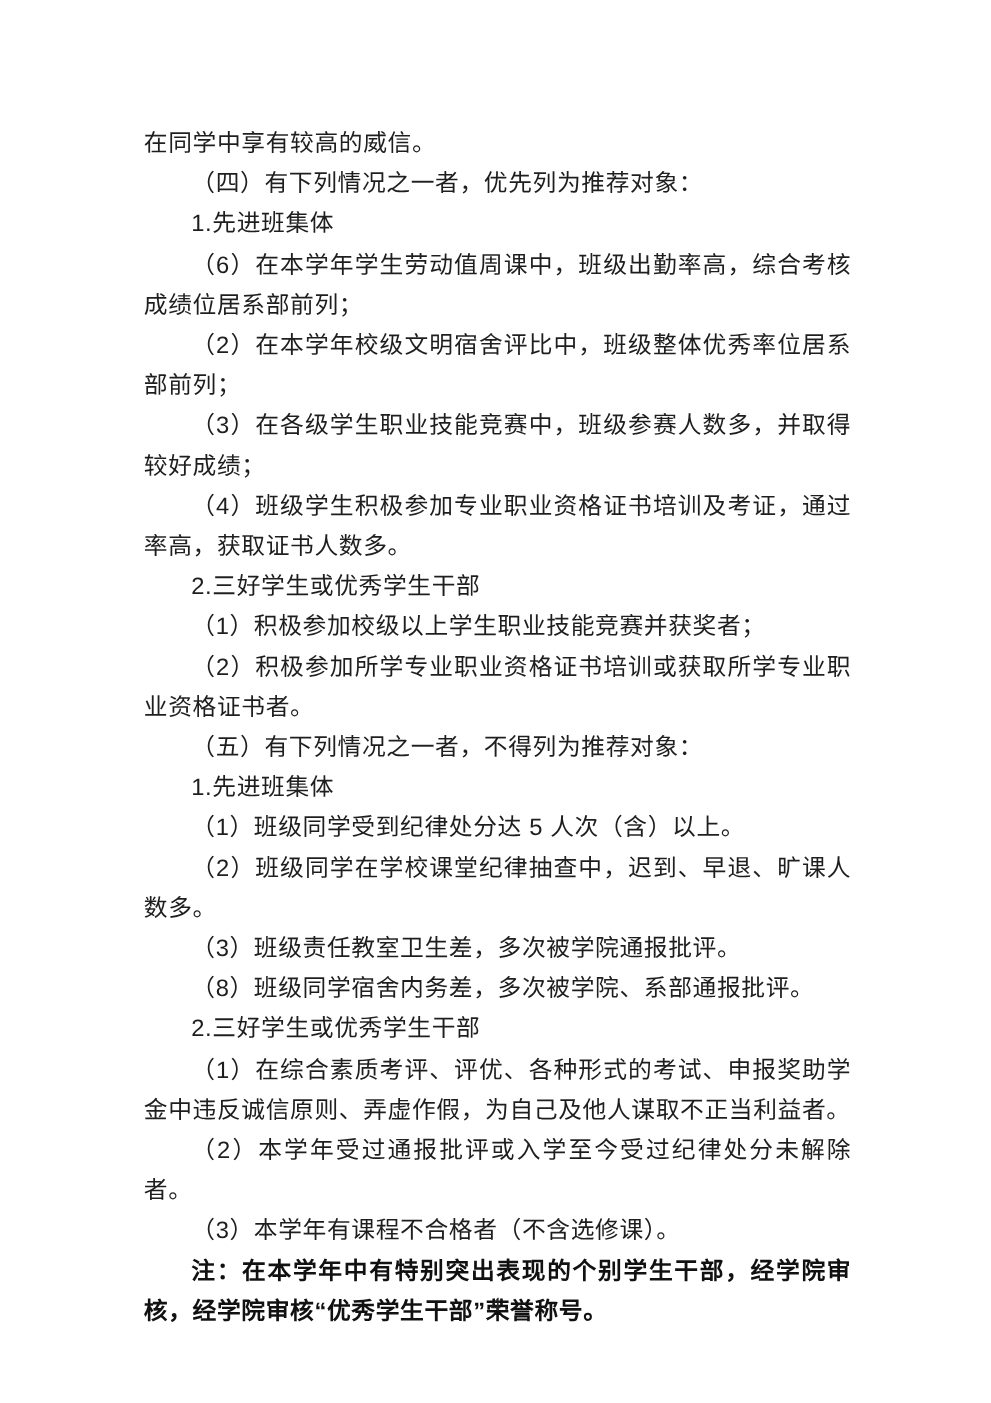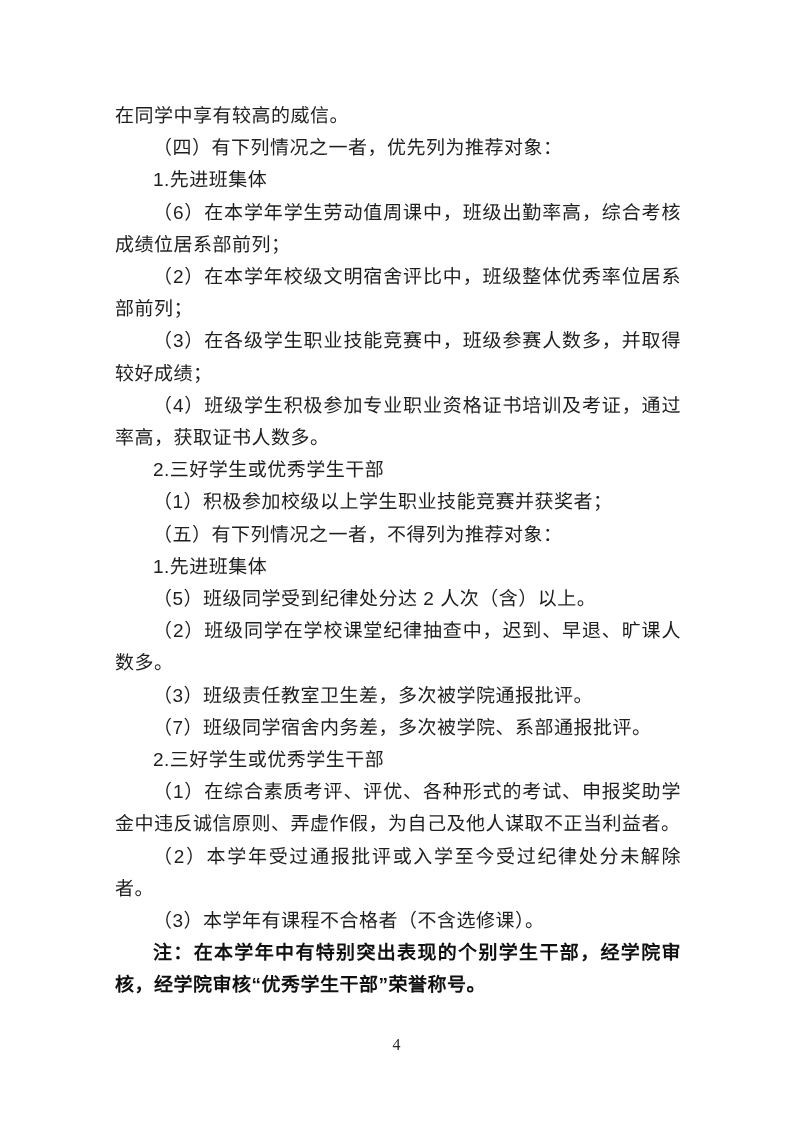--- a/index.html
+++ b/index.html
@@ -56,26 +56,27 @@
   <div class="content">
     <p class="no-indent">在同学中享有较高的威信。</p>
     <p>（四）有下列情况之一者，优先列为推荐对象：</p>
     <p>1.先进班集体</p>
     <p>（6）在本学年学生劳动值周课中，班级出勤率高，综合考核成绩位居系部前列；</p>
     <p>（2）在本学年校级文明宿舍评比中，班级整体优秀率位居系部前列；</p>
     <p>（3）在各级学生职业技能竞赛中，班级参赛人数多，并取得较好成绩；</p>
     <p>（4）班级学生积极参加专业职业资格证书培训及考证，通过率高，获取证书人数多。</p>
     <p>2.三好学生或优秀学生干部</p>
     <p>（1）积极参加校级以上学生职业技能竞赛并获奖者；</p>
+    <p>（2）积极参加所学专业职业资格证书培训或获取所学专业职业资格证书者。</p>
     <p>（五）有下列情况之一者，不得列为推荐对象：</p>
     <p>1.先进班集体</p>
-    <p>（5）班级同学受到纪律处分达 2 人次（含）以上。</p>
+    <p>（1）班级同学受到纪律处分达 5 人次（含）以上。</p>
     <p>（2）班级同学在学校课堂纪律抽查中，迟到、早退、旷课人数多。</p>
     <p>（3）班级责任教室卫生差，多次被学院通报批评。</p>
-    <p>（7）班级同学宿舍内务差，多次被学院、系部通报批评。</p>
+    <p>（8）班级同学宿舍内务差，多次被学院、系部通报批评。</p>
     <p>2.三好学生或优秀学生干部</p>
     <p>（1）在综合素质考评、评优、各种形式的考试、申报奖助学金中违反诚信原则、弄虚作假，为自己及他人谋取不正当利益者。</p>
     <p>（2）本学年受过通报批评或入学至今受过纪律处分未解除者。</p>
     <p>（3）本学年有课程不合格者（不含选修课）。</p>
     <p class="note">注：在本学年中有特别突出表现的个别学生干部，经学院审核，经学院审核“优秀学生干部”荣誉称号。</p>
   </div>
   <div class="footer">4</div>
 </div>
 
 </body></html>

